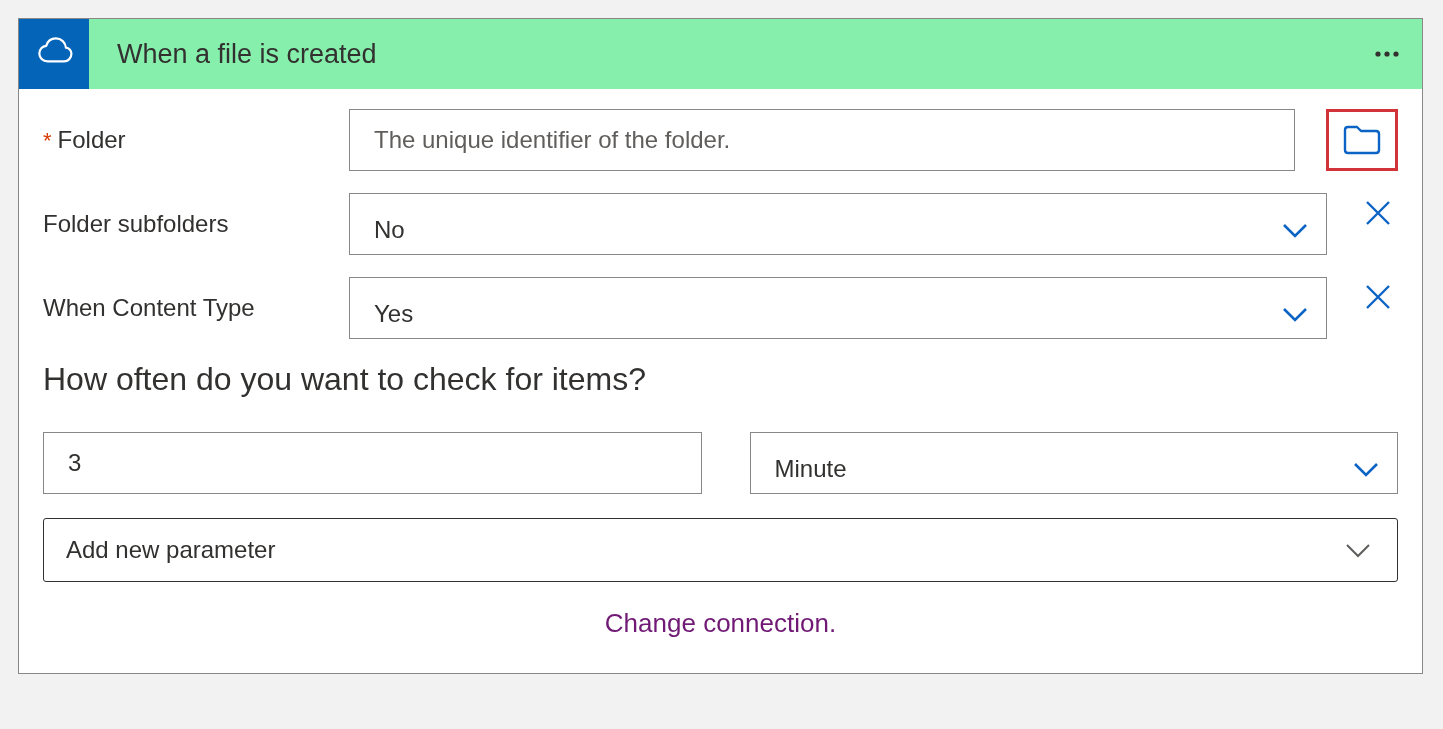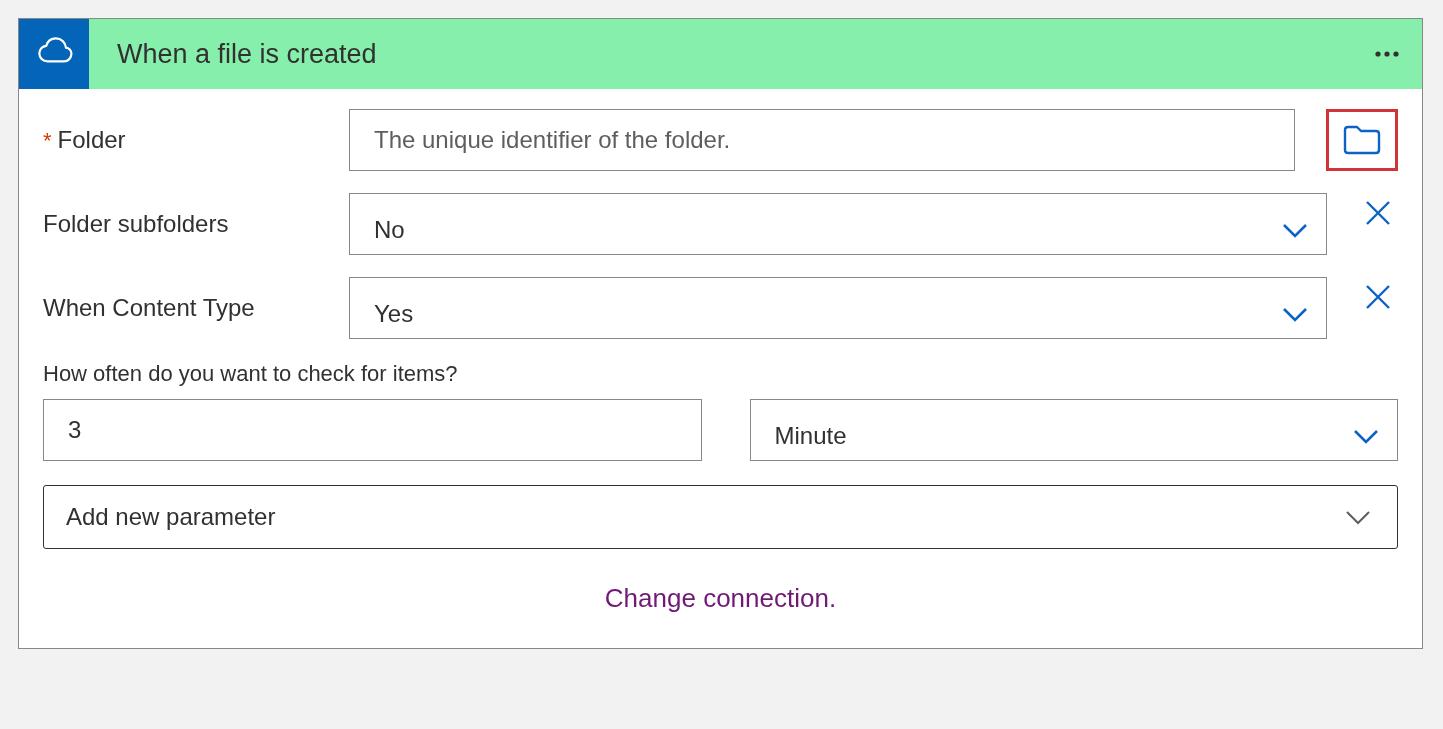--- a/index.html
+++ b/index.html
@@ -110,42 +110,42 @@
   }
   .close-x {
     width: 40px;
     height: 40px;
     display: flex;
     align-items: center;
     justify-content: center;
     cursor: pointer;
   }
   .section-label {
-    font-size: 22px;
-    color: #323130;
-    margin-bottom: 12px;
+    font-size: 32px;
+    color: #323130;
+    margin-bottom: 34px;
     margin-top: 10px;
   }
   .split-row {
     display: flex;
     gap: 48px;
     margin-bottom: 24px;
   }
   .split-row > * { flex: 1; }
   .add-param {
     height: 64px;
     border: 1px solid #323130;
     border-radius: 3px;
     display: flex;
     align-items: center;
     padding: 0 22px;
     font-size: 24px;
     color: #323130;
     cursor: pointer;
-    margin-bottom: 24px;
+    margin-bottom: 16px;
   }
   .add-param-text { flex: 1; }
   .change-conn {
     text-align: center;
     font-size: 26px;
     color: #701a75;
     cursor: pointer;
     padding: 10px 0;
   }
   svg { display: block; }

